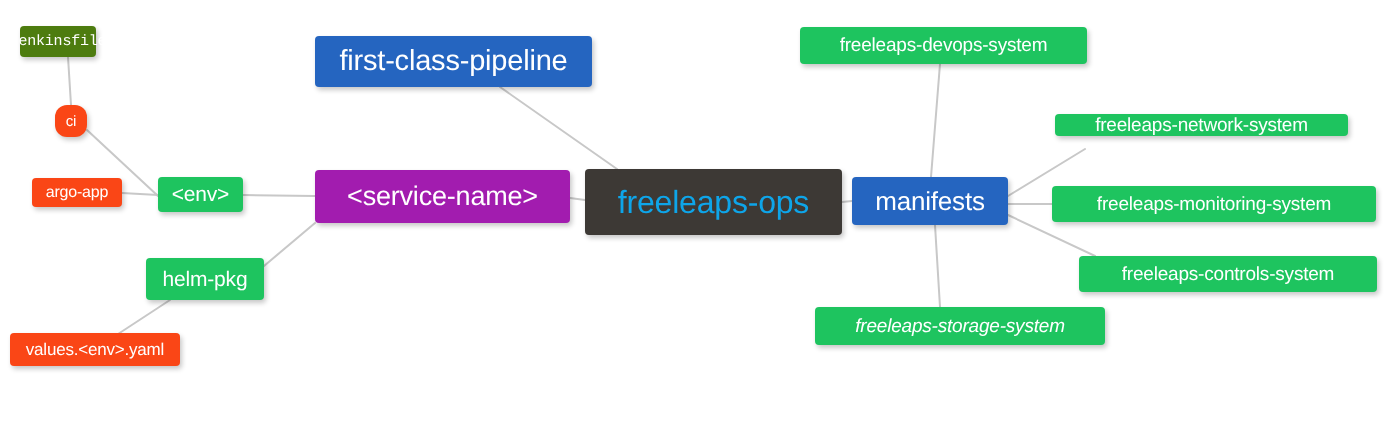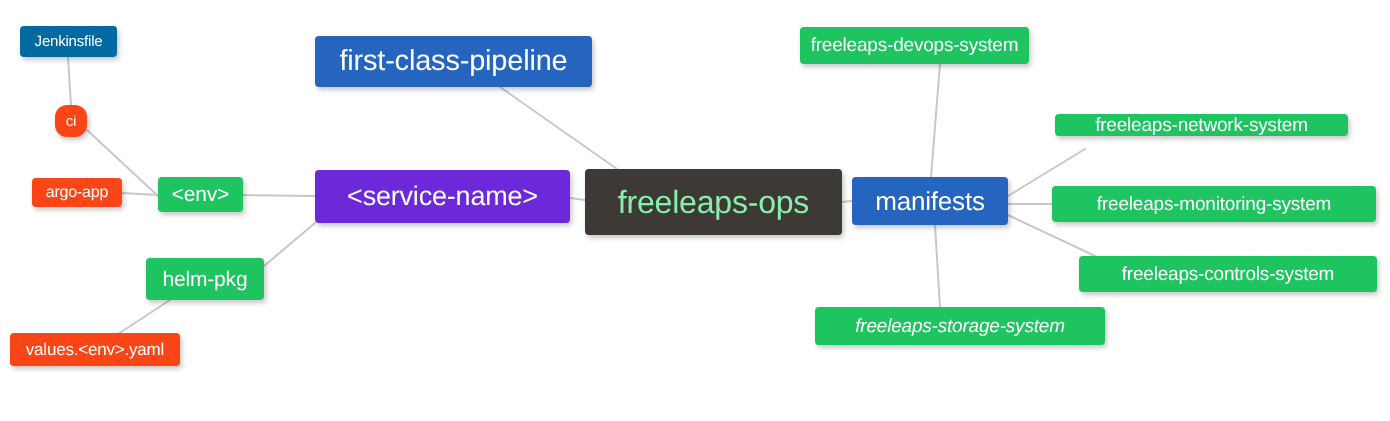--- a/index.html
+++ b/index.html
@@ -57,51 +57,51 @@
       <line x1="500" y1="87" x2="617" y2="169" stroke="#c8c8c8" stroke-width="2" stroke-linecap="round"></line>
       <line x1="570" y1="198" x2="585" y2="200" stroke="#c8c8c8" stroke-width="2" stroke-linecap="round"></line>
       <line x1="842" y1="202" x2="852" y2="201" stroke="#c8c8c8" stroke-width="2" stroke-linecap="round"></line>
       <line x1="931" y1="177" x2="940" y2="64" stroke="#c8c8c8" stroke-width="2" stroke-linecap="round"></line>
       <line x1="1008" y1="196" x2="1085" y2="149" stroke="#c8c8c8" stroke-width="2" stroke-linecap="round"></line>
       <line x1="1008" y1="204" x2="1052" y2="204" stroke="#c8c8c8" stroke-width="2" stroke-linecap="round"></line>
       <line x1="1008" y1="215" x2="1095" y2="256" stroke="#c8c8c8" stroke-width="2" stroke-linecap="round"></line>
       <line x1="935" y1="225" x2="940" y2="307" stroke="#c8c8c8" stroke-width="2" stroke-linecap="round"></line>
     </svg>
   <div id="nodes">
-      <div class="node" style="left: 20px; top: 26px; width: 97px; height: 31px; background: #0369a1; font-size: 15px; color: rgb(255, 255, 255);">
+      <div class="node" style="left: 20px; top: 26px; width: 76px; height: 31px; background: #4d7c0f; font-size: 15px; color: rgb(255, 255, 255); font-family: Liberation Mono, monospace;">
         <span>Jenkinsfile</span>
       </div>
       <div class="node" style="left: 55px; top: 105px; width: 32px; height: 32px; background: rgb(250, 70, 22); font-size: 15px; color: rgb(255, 255, 255); border-radius: 12px;">
         <span>ci</span>
       </div>
       <div class="node" style="left: 32px; top: 178px; width: 90px; height: 29px; background: rgb(250, 70, 22); font-size: 16px; color: rgb(255, 255, 255);">
         <span>argo-app</span>
       </div>
       <div class="node" style="left: 158px; top: 177px; width: 85px; height: 35px; background: rgb(30, 196, 95); font-size: 21px; color: rgb(255, 255, 255);">
         <span>&lt;env&gt;</span>
       </div>
       <div class="node" style="left: 146px; top: 258px; width: 118px; height: 42px; background: rgb(30, 196, 95); font-size: 21px; color: rgb(255, 255, 255);">
         <span>helm-pkg</span>
       </div>
       <div class="node" style="left: 10px; top: 333px; width: 170px; height: 33px; background: rgb(250, 70, 22); font-size: 17px; color: rgb(255, 255, 255);">
         <span>values.&lt;env&gt;.yaml</span>
       </div>
       <div class="node" style="left: 315px; top: 36px; width: 277px; height: 51px; background: rgb(37, 101, 192); font-size: 29px; color: rgb(255, 255, 255);">
         <span>first-class-pipeline</span>
       </div>
-      <div class="node" style="left: 315px; top: 170px; width: 255px; height: 53px; background: #6d28d9; font-size: 27px; color: rgb(255, 255, 255); text-align: center;">
+      <div class="node" style="left: 315px; top: 170px; width: 255px; height: 53px; background: #a21caf; font-size: 27px; color: rgb(255, 255, 255); text-align: center;">
         <span>&lt;service-name&gt;</span>
       </div>
-      <div class="node" style="left: 585px; top: 169px; width: 257px; height: 66px; background: rgb(61, 57, 53); font-size: 32px; color: #86efac;">
+      <div class="node" style="left: 585px; top: 169px; width: 257px; height: 66px; background: rgb(61, 57, 53); font-size: 32px; color: #0ea5e9;">
         <span>freeleaps-ops</span>
       </div>
       <div class="node" style="left: 852px; top: 177px; width: 156px; height: 48px; background: rgb(37, 101, 192); font-size: 26px; color: rgb(255, 255, 255);">
         <span>manifests</span>
       </div>
-      <div class="node" style="left: 800px; top: 27px; width: 229px; height: 37px; background: rgb(30, 196, 95); font-size: 19px; color: rgb(255, 255, 255);">
+      <div class="node" style="left: 800px; top: 27px; width: 287px; height: 37px; background: rgb(30, 196, 95); font-size: 19px; color: rgb(255, 255, 255);">
         <span>freeleaps-devops-system</span>
       </div>
       <div class="node" style="left: 1055px; top: 114px; width: 293px; height: 22px; background: rgb(30, 196, 95); font-size: 19px; color: rgb(255, 255, 255);">
         <span>freeleaps-network-system</span>
       </div>
       <div class="node" style="left: 1052px; top: 186px; width: 324px; height: 36px; background: rgb(30, 196, 95); font-size: 19px; color: rgb(255, 255, 255);">
         <span>freeleaps-monitoring-system</span>
       </div>
       <div class="node" style="left: 1055px; top: 256px; width: 298px; height: 36px; background: rgb(30, 196, 95); font-size: 19px; color: rgb(255, 255, 255); margin-left: 24px;">
         <span>freeleaps-controls-system</span>

